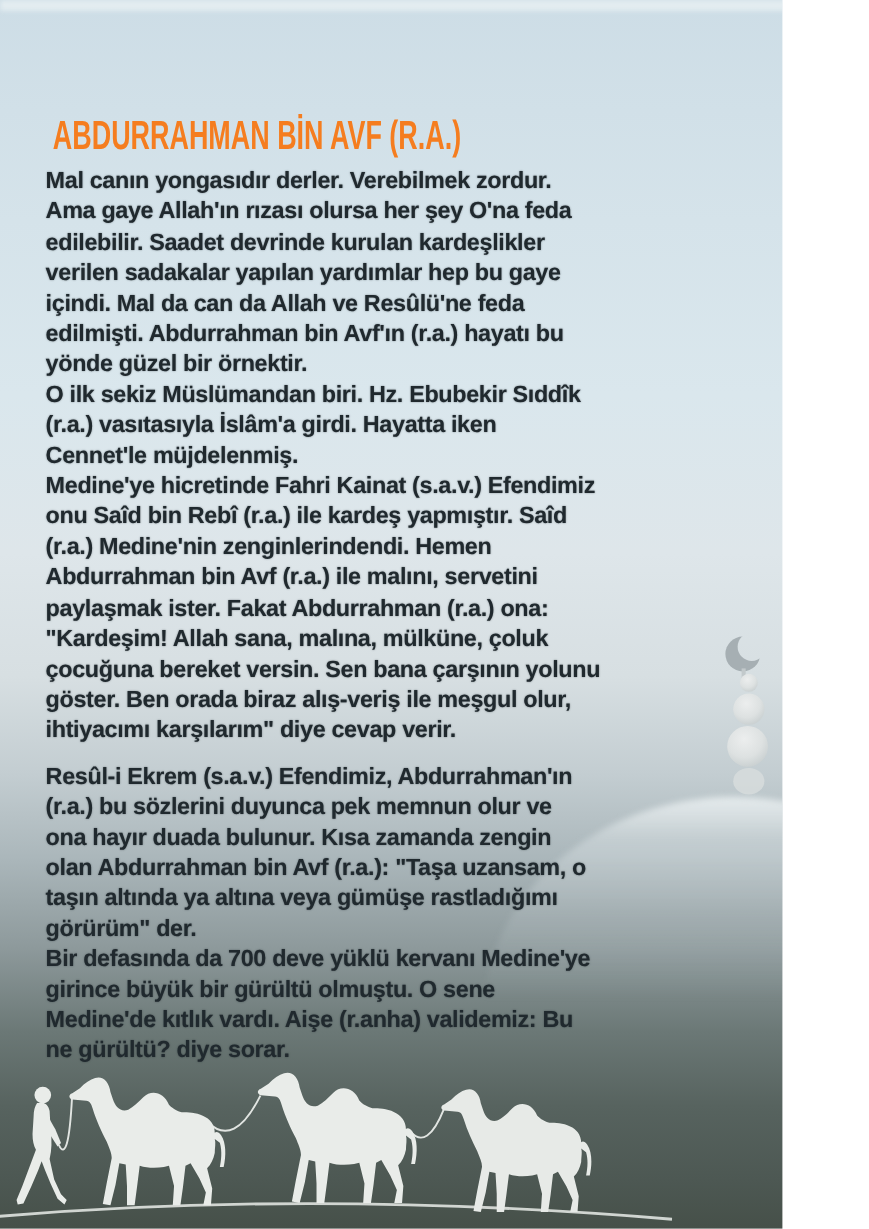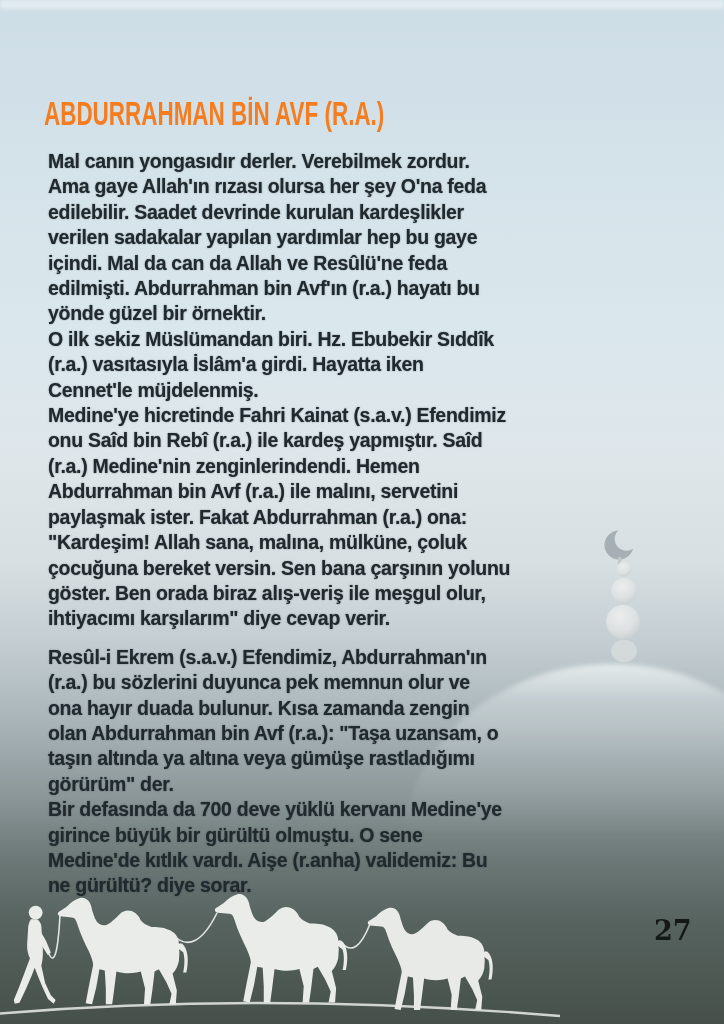--- a/index.html
+++ b/index.html
@@ -1,18 +1,18 @@
 <!DOCTYPE html>
 <html><head>
 <meta charset="utf-8">
 <style>
   html,body{margin:0;padding:0;}
   .page{
     position:relative;
-    width:724px;height:1024px;
+    width:652px;height:1024px;
     overflow:hidden;
     font-family:"Liberation Sans",sans-serif;
     background:linear-gradient(to bottom,
       #cddde6 0%,
       #d5e3ea 18%,
       #dae7ed 32%,
       #dee6ea 45%,
       #d7dfe2 55%,
       #c3cdd1 63%,
       #aab6ba 70%,
@@ -56,21 +56,21 @@
     transform-origin:0 0;
   }
   .text-block{
     position:absolute;left:38px;top:139px;width:545px;
     font-size:19.5px;font-weight:bold;letter-spacing:-0.3px;
     line-height:25.4px;
     color:#20292e;
     text-shadow:0 0 1.5px rgba(25,35,40,0.55);
   }
   .text-block p{
-    margin:10px;
+    margin:0;
     white-space:pre-line;
   }
   .text-block p + p{
     margin-top:13px;
   }
   .page-number{
     position:absolute;left:654px;top:915px;
     font-family:"DejaVu Serif",serif;
     font-size:27px;font-weight:bold;
     color:#141918;

